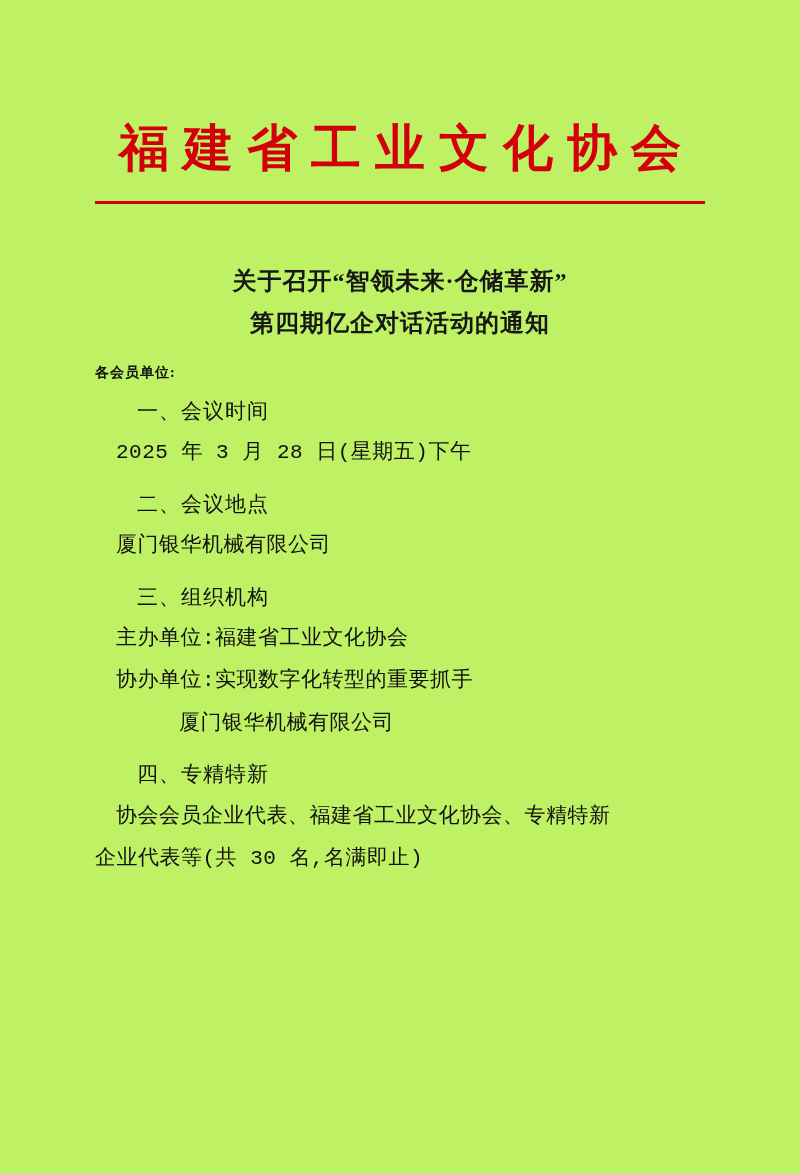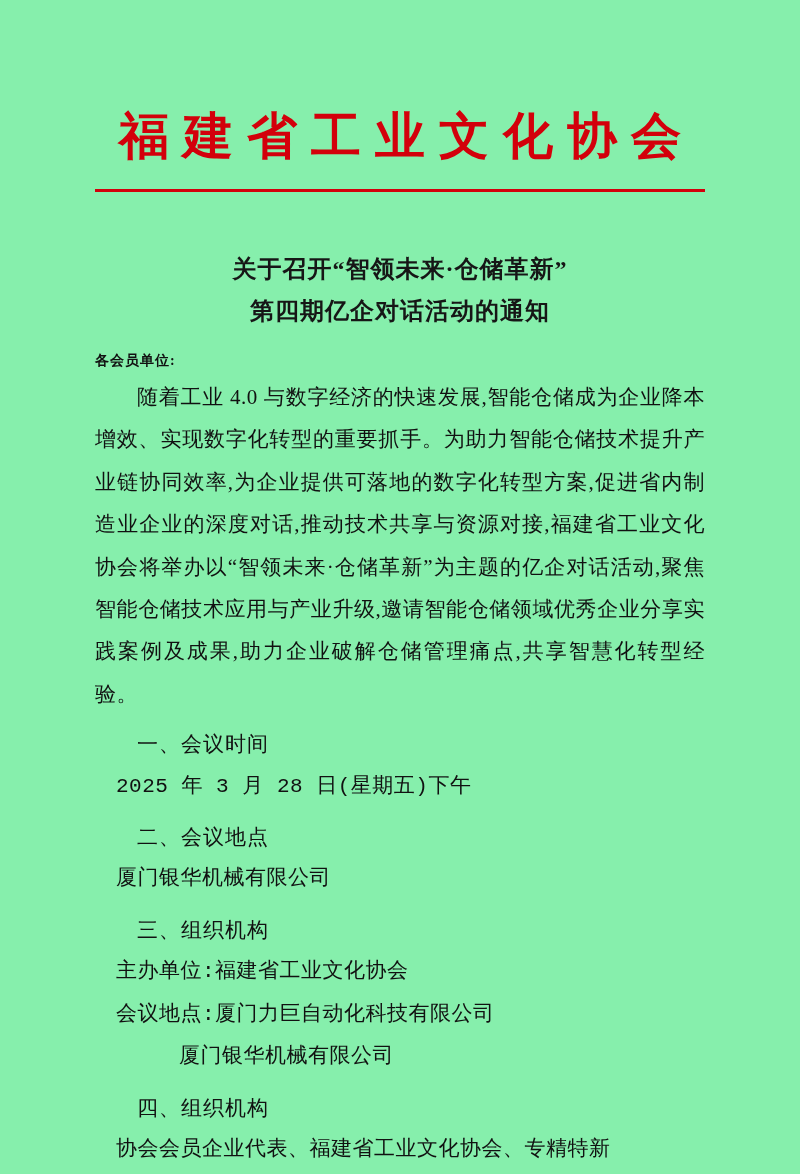--- a/index.html
+++ b/index.html
@@ -12,23 +12,23 @@
     height: 1174px;
     font-family: "Liberation Serif", "DejaVu Serif", serif;
     color: #111111;
     position: relative;
     overflow: hidden;
   }
   .page {
     width: 800px;
     height: 1174px;
     position: relative;
-    background: #86efac;
+    background: #bef264;
     box-sizing: border-box;
-    padding: 0 95px;
+    padding: 12px 95px;
   }
 
   
   .letterhead {
     padding-top: 108px;
     text-align: center;
   }
   .letterhead-title {
     color: #d3000b;
     font-family: "DejaVu Serif", "Liberation Serif", serif;
@@ -108,30 +108,29 @@
     <div class="letterhead-rule"></div>
   </div>
 
   <div class="doc-title">
     <div>关于召开“智领未来·仓储革新”</div>
     <div>第四期亿企对话活动的通知</div>
   </div>
 
   <div class="salutation">各会员单位:</div>
 
-  <div class="para">随着工业 4.0 与数字经济的快速发展,智能仓储成为企业降本增效、实现数字化转型的重要抓手。为助力智能仓储技术提升产业链协同效率,为企业提供可落地的数字化转型方案,促进省内制造业企业的深度对话,推动技术共享与资源对接,福建省工业文化协会将举办以“智领未来·仓储革新”为主题的亿企对话活动,聚焦智能仓储技术应用与产业升级,邀请智能仓储领域优秀企业分享实践案例及成果,助力企业破解仓储管理痛点,共享智慧化转型经验。</div>
 
   <div class="section-heading">一、会议时间</div>
   <div class="line">2025 年 3 月 28 日(星期五)下午</div>
 
   <div class="section-heading">二、会议地点</div>
   <div class="line">厦门银华机械有限公司</div>
 
   <div class="section-heading">三、组织机构</div>
   <div class="line">主办单位:福建省工业文化协会</div>
-  <div class="line">会议地点:厦门力巨自动化科技有限公司</div>
+  <div class="line">协办单位:实现数字化转型的重要抓手</div>
   <div class="line indent-deep">厦门银华机械有限公司</div>
 
-  <div class="section-heading">四、组织机构</div>
+  <div class="section-heading">四、专精特新</div>
   <div class="line">协会会员企业代表、福建省工业文化协会、专精特新</div>
   <div class="line cont">企业代表等(共 30 名,名满即止)</div>
 
 </div>
 
 </body></html>

